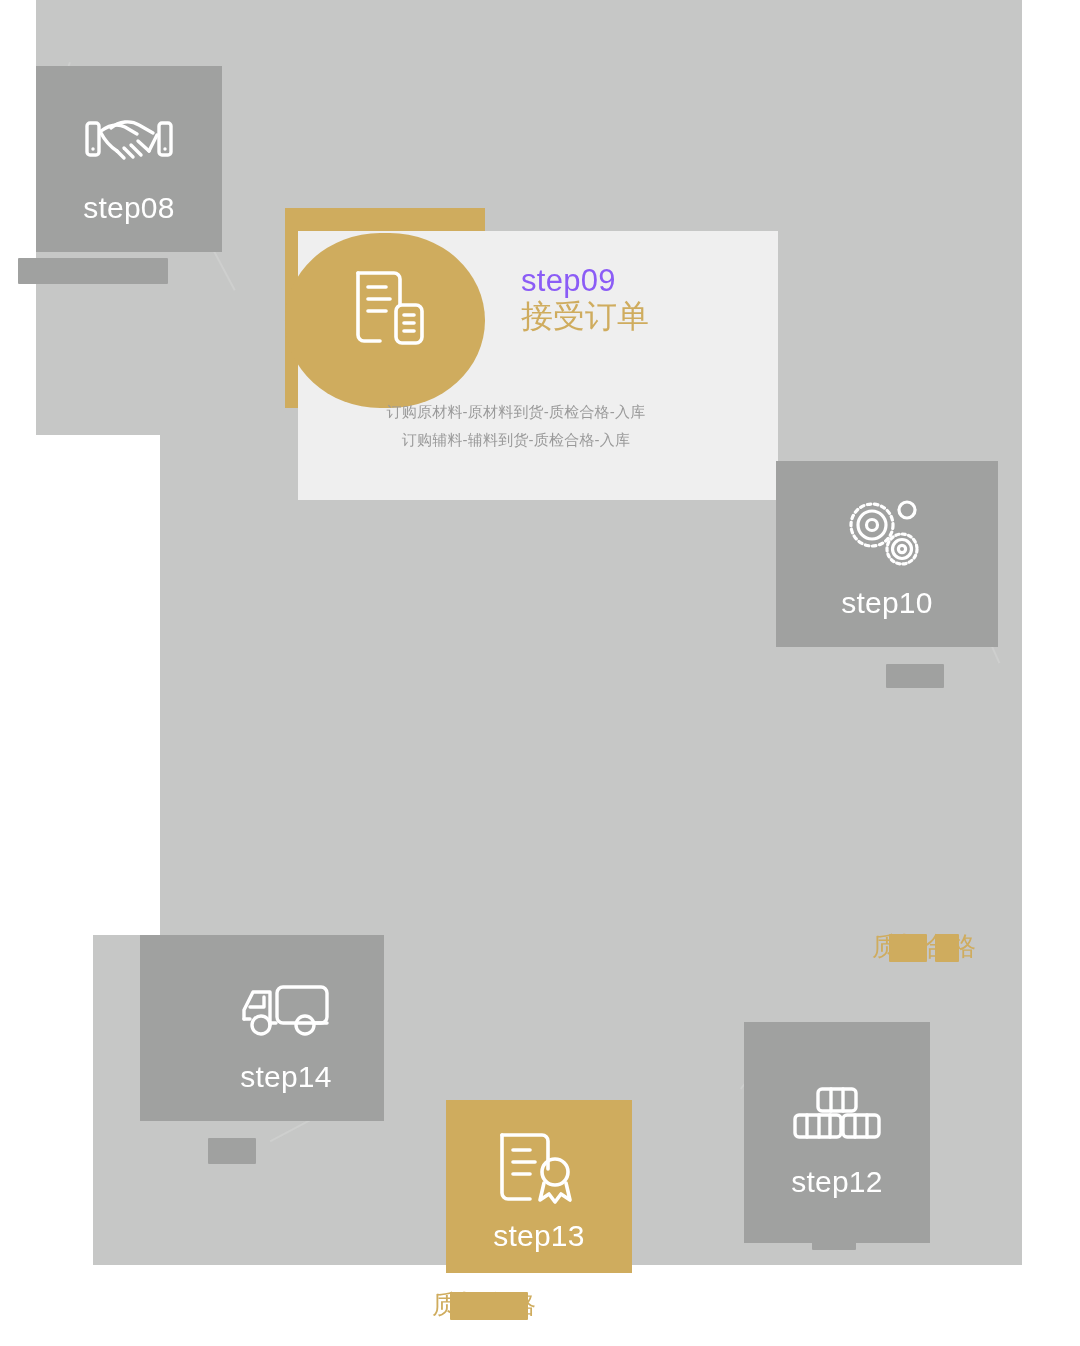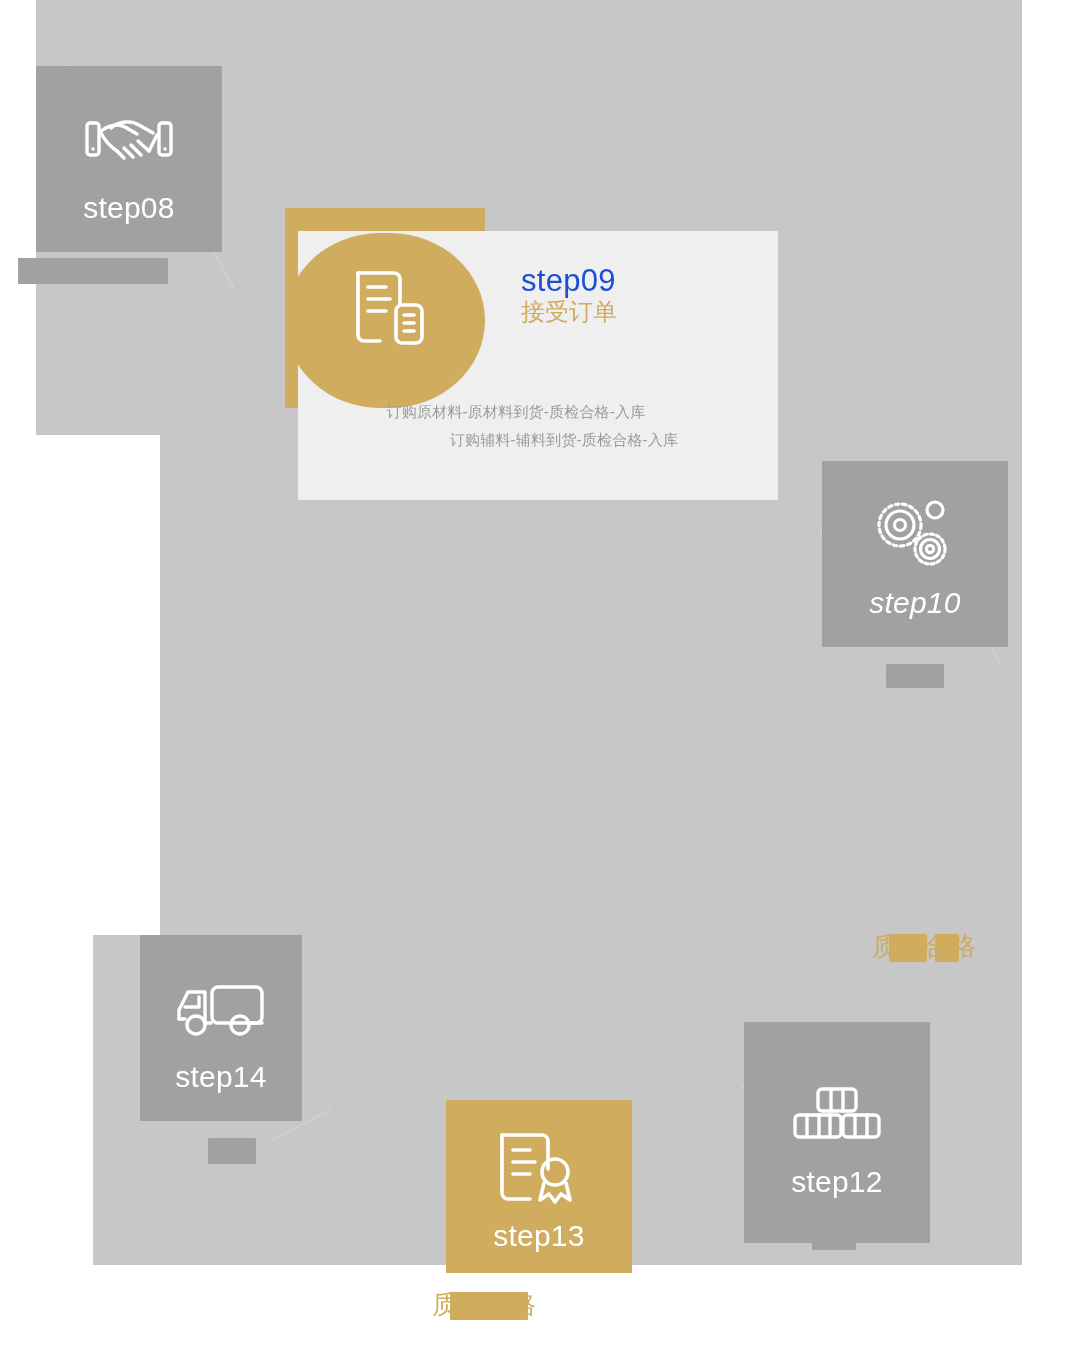--- a/index.html
+++ b/index.html
@@ -46,32 +46,32 @@
   }
   #card09-accent{
     position:absolute;left:285px;top:208px;width:200px;height:200px;background:#cfac5e;
   }
   #card09-circle{
     position:absolute;left:285px;top:233px;width:200px;height:175px;
     background:#cfac5e;border-radius:100px/ 92px;
   }
   .c09-ico{position:absolute;left:352px;top:265px;width:78px;height:86px;}
   #c09-title{
-    position:absolute;left:521px;top:264px;color:#1d4ed8;font-size:31px;line-height:1.12;
+    position:absolute;left:521px;top:264px;color:#8b5cf6;font-size:31px;line-height:1.12;
     letter-spacing:.3px;
   }
   #c09-sub{
-    position:absolute;left:521px;top:299px;color:#cfac5e;font-size:24px;line-height:1.12;
+    position:absolute;left:521px;top:299px;color:#cfac5e;font-size:32px;line-height:1.12;
   }
   .c09-line{
     position:absolute;color:#9a9a9a;font-size:15px;line-height:1;letter-spacing:.2px;
     text-align:center;width:436px;left:298px;
   }
   #c09-l1{top:404px;}
-  #c09-l2{top:432px;margin-left:48px;}
+  #c09-l2{top:432px;}
 
   
   .hair{position:absolute;background:#cfd0cf;opacity:.85;}
 </style>
 </head>
 <body>
 
 <div id="stage">
 
   <div class="bg-block" style="left:36px;top:0px;width:986px;height:45px;"></div>
@@ -124,21 +124,21 @@
       <path d="M52 50 h10"></path>
       <path d="M52 58 h10"></path>
       <path d="M52 66 h10"></path>
     </svg>
   </span>
   <div id="c09-title">step09</div>
   <div id="c09-sub">接受订单</div>
   <div class="c09-line" id="c09-l1">订购原材料-原材料到货-质检合格-入库</div>
   <div class="c09-line" id="c09-l2">订购辅料-辅料到货-质检合格-入库</div>
 
-  <div class="tile gray" style="left:822px;top:461px;width:186px;height:186px;font-style:italic;">
+  <div class="tile gray" style="left:776px;top:461px;width:222px;height:186px;">
     <span class="ico">
       <svg width="92" height="82" viewBox="0 0 92 82" fill="none" stroke="#ffffff" stroke-width="3.2" stroke-linecap="round" stroke-linejoin="round">
         <g>
           <circle cx="31" cy="30" r="21" stroke-dasharray="3.6 3.6"></circle>
           <circle cx="31" cy="30" r="14"></circle>
           <circle cx="31" cy="30" r="5.5"></circle>
         </g>
         <g>
           <circle cx="61" cy="54" r="15" stroke-dasharray="3.2 3.2"></circle>
           <circle cx="61" cy="54" r="9.5"></circle>
@@ -186,21 +186,21 @@
         <path d="M19 47 h17"></path>
         <circle cx="61" cy="45" r="13"></circle>
         <path d="M50 56 l-4 17 9 -6 6 8 6 -8 9 6 -4 -17"></path>
       </svg>
     </span>
     <span class="tlabel">step13</span>
   </div>
   <div class="caption gold-txt" style="left:432px;top:1290px;">质检合格</div>
   <div class="redact y" style="left:450px;top:1292px;width:78px;height:28px;"></div>
 
-  <div class="tile gray" style="left:140px;top:935px;width:162px;height:186px;">
+  <div class="tile gray" style="left:140px;top:935px;width:196px;height:186px;padding-left:48px;">
     <span class="ico">
       <svg width="92" height="62" viewBox="0 0 92 62" fill="none" stroke="#ffffff" stroke-width="3.4" stroke-linecap="round" stroke-linejoin="round">
         <path d="M4 40 v-9 l9 -18 h17 v33"></path>
         <path d="M10 28 h14 v-10"></path>
         <rect x="37" y="8" width="50" height="36" rx="6"></rect>
         <circle cx="21" cy="46" r="9"></circle>
         <circle cx="65" cy="46" r="9"></circle>
         <path d="M4 40 h6"></path>
         <path d="M30 44 h6"></path>
         <path d="M75 44 h12"></path>

